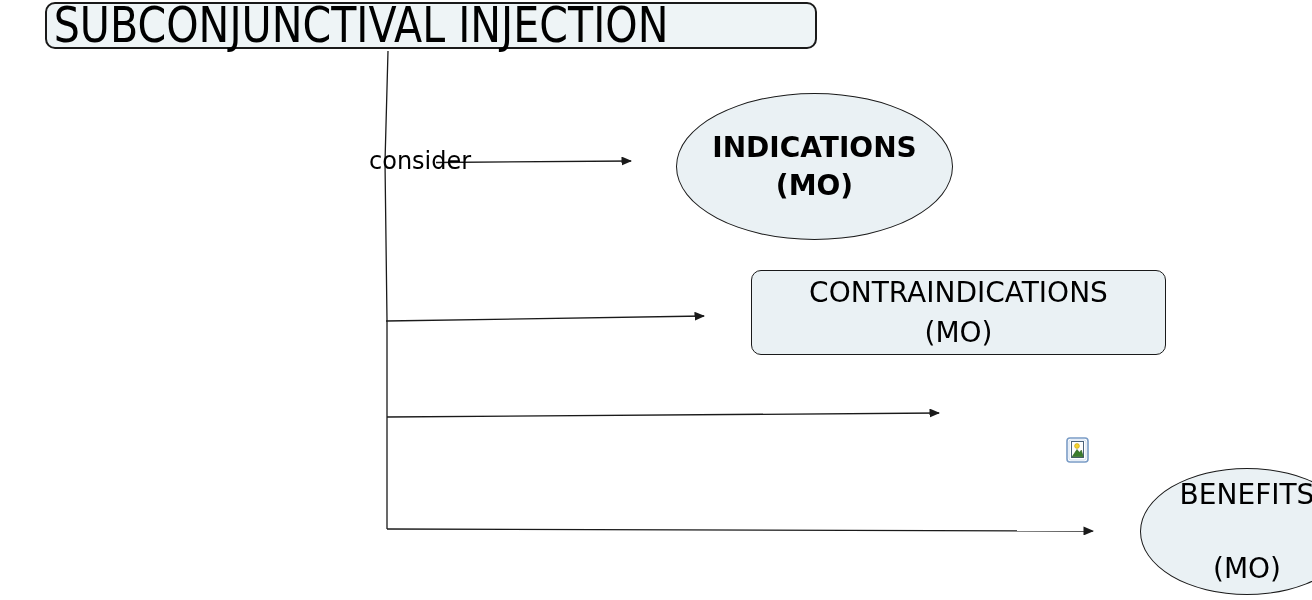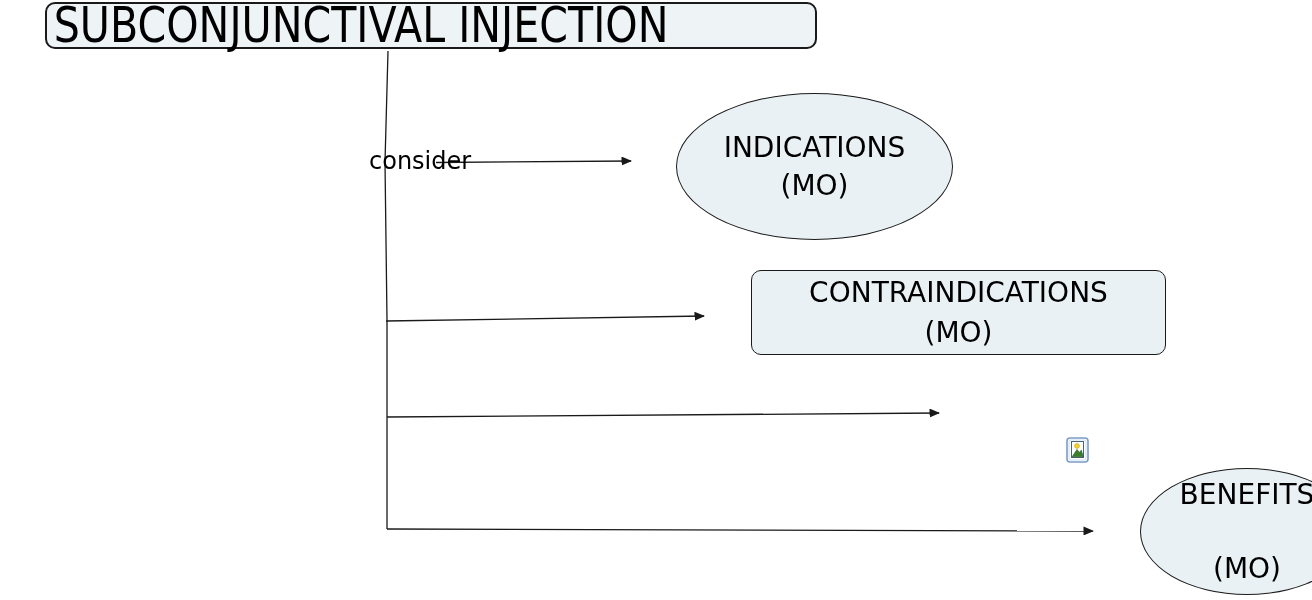--- a/index.html
+++ b/index.html
@@ -58,20 +58,21 @@
     transform: scaleX(0.84);
     transform-origin: left center;
     padding-left: 8px;
   }
   #node-indications {
     left: 633px;
     top: 93px;
     width: 277px;
     height: 147px;
     border-radius: 50%;
+    font-weight: bold;
   }
   #node-contraindications {
     left: 708px;
     top: 270px;
     width: 415px;
     height: 85px;
     border-radius: 10px;
   }
   #node-contraindications .line1,
   #node-contraindications .line2 {

